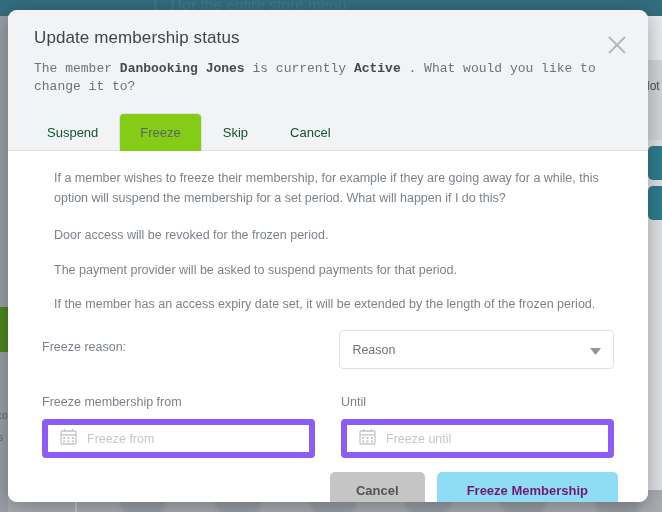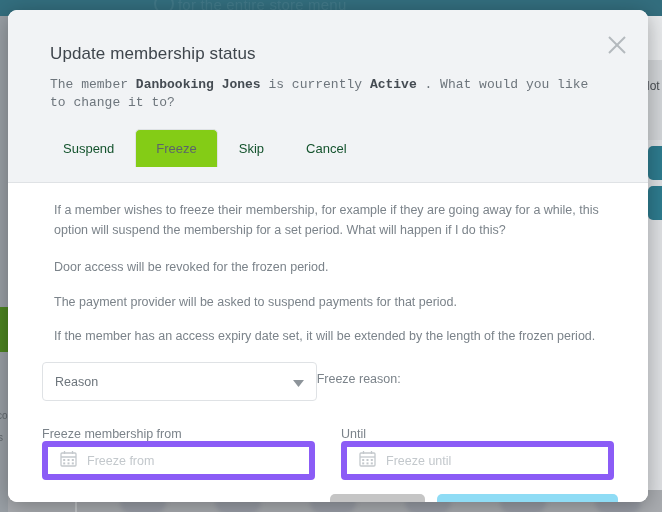--- a/index.html
+++ b/index.html
@@ -86,21 +86,21 @@
     width: 640px; height: 492px;
     background: #ffffff;
     border-radius: 9px;
     box-shadow: 0 4px 22px rgba(0,0,0,.30);
     z-index: 10;
     overflow: hidden;
     display: flex; flex-direction: column;
   }
   #modal-header {
     background: #f1f3f5;
-    padding: 16px;
+    padding: 0;
     position: relative;
     flex: 0 0 auto;
     border-bottom: 1px solid #dfe2e5;
   }
   #modal-title {
     font-size: 17px; color: #3f464d; font-weight: 400;
     padding: 18px 26px 0 26px; letter-spacing: .1px;
   }
   #modal-subtitle {
     font-size: 13px; color: #6d757c; font-weight: 400;
@@ -163,21 +163,21 @@
     position: relative;
   }
   #reason-select-value {
     font-size: 12.5px; color: #6d757c; flex: 1;
   }
   #dates-row {
     display: flex; gap: 26px; margin-top: 26px;
   }
   .date-field { width: 281px; }
   .date-label {
-    font-size: 12.5px; color: #7b838a; 
+    font-size: 12.5px; color: #7b838a; margin-bottom: 10px;
   }
   .date-input {
     height: 39px; border: 6px solid #8b5cf6; border-radius: 4px;
     background: #fff; display: flex; align-items: center;
     padding: 0 12px; gap: 10px; cursor: text;
   }
   .date-ph { font-size: 12.5px; color: #c3c8cc; }
 
   #modal-footer {
     padding: 14px 30px 20px 30px;
@@ -251,29 +251,29 @@
     </div>
   </div>
 
   <div id="modal-body">
     <p class="para first">If a member wishes to freeze their membership, for example if they are going away for a while, this option will suspend the membership for a set period. What will happen if I do this?</p>
     <p class="para">Door access will be revoked for the frozen period.</p>
     <p class="para">The payment provider will be asked to suspend payments for that period.</p>
     <p class="para">If the member has an access expiry date set, it will be extended by the length of the frozen period.</p>
 
     <div id="reason-row">
+      <div id="reason-label">Freeze reason:</div>
       <div id="reason-select">
         <span id="reason-select-value">Reason</span>
         <span>
           <svg width="11" height="7" viewBox="0 0 11 7" aria-hidden="true">
             <polygon points="0,0 11,0 5.5,7" fill="#8d949a"></polygon>
           </svg>
         </span>
       </div>
-      <div id="reason-label">Freeze reason:</div>
     </div>
 
     <div id="dates-row">
       <div class="date-field">
         <div class="date-label">Freeze membership from</div>
         <div class="date-input">
           <span>
             <svg width="17" height="17" viewBox="0 0 17 17" aria-hidden="true">
               <rect x="1" y="3" width="15" height="13" rx="1" fill="none" stroke="#c3c8cc" stroke-width="1.3"></rect>
               <line x1="1" y1="7" x2="16" y2="7" stroke="#c3c8cc" stroke-width="1.3"></line>

